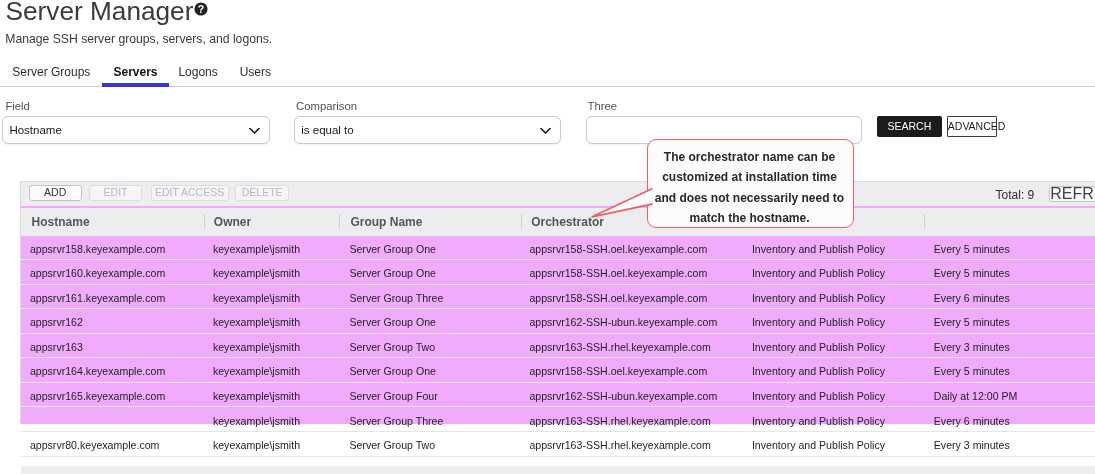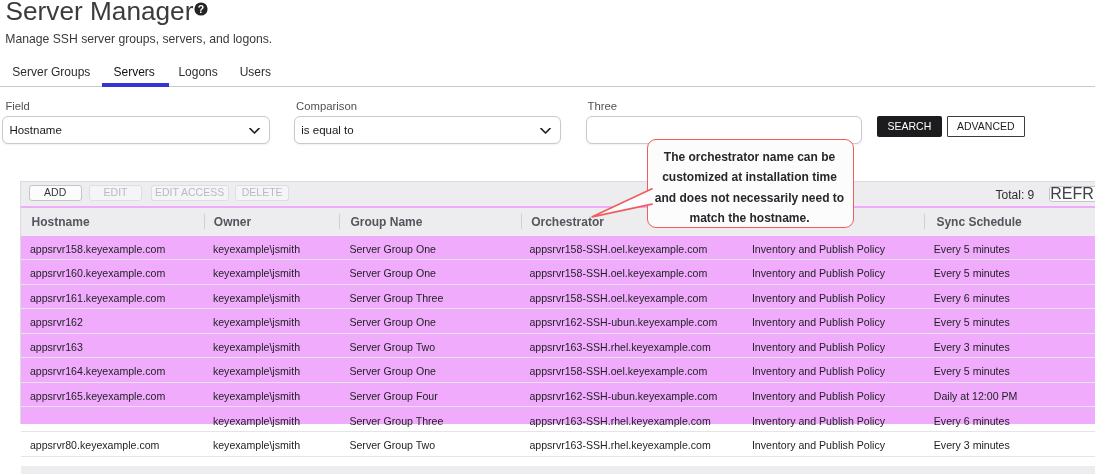--- a/index.html
+++ b/index.html
@@ -6,36 +6,36 @@
   html,body { width:1095px; height:474px; background:#fff; overflow:hidden; }
   body { font-family:"Liberation Sans", sans-serif; position:relative; }
   .abs { position:absolute; }
 
   
   #title { left:5.6px; top:-1.7px; font-size:26.2px; line-height:26.2px; color:#3b3b3b; letter-spacing:0; }
   #subtitle { left:5.3px; top:32.5px; font-size:12.2px; line-height:12.2px; color:#3a3a3a; }
 
   
   .tab { top:65.6px; font-size:12px; line-height:12px; color:#2d2d2f; }
-  #tab-servers { font-weight:normal; color:#111; }
+  #tab-servers { font-weight:bold; color:#111; }
   #tabline { left:0; top:85.5px; width:1095px; height:1.5px; background:#c9c9cc; }
   #tabblue { left:101.6px; top:83.4px; width:67.2px; height:3.6px; background:#3733d4; }
 
   
   .flabel { top:100.7px; font-size:11.3px; line-height:11px; color:#505156; }
 
   
   .fbox { top:115.6px; height:28.2px; background:#fff; border:1px solid #c9c9ce; border-radius:6px; box-shadow:0 1px 2px rgba(60,60,70,0.08); }
   .fbox .txt { position:absolute; left:6.2px; top:4.2px; font-size:11.5px; line-height:19px; color:#17181c; }
   .fbox svg { position:absolute; right:9px; top:11px; }
 
   
   #btn-search { left:876.9px; top:116.2px; width:65px; height:21.2px; background:#1c1c1e; color:#fff;
     font-size:10.5px; text-align:center; line-height:21.2px; border-radius:2px; }
-  #btn-advanced { left:946.8px; top:116.2px; width:78px; height:21.2px; background:#fff; color:#1d1d1f;
+  #btn-advanced { left:946.8px; top:116.2px; width:50px; height:21.2px; background:#fff; color:#1d1d1f;
     border:1.6px solid #3c3c40; font-size:10.5px; text-align:center; line-height:18px; border-radius:1px; }
 
   
   #grid { left:1px; top:180.7px; width:1092px; height:243px; border:1px solid #dcdce0; border-bottom:none; background:#f0abfc;margin-left:19px; }
   #toolbar { left:0; top:0; width:1090px; height:24px; background:#ededf0; }
   .tbtn { position:absolute; top:3.7px; height:15.4px; border-radius:3px; font-size:10.5px; text-align:center;
     line-height:13.5px; background:#fcfcfd; border:1px solid #c2c4c9; color:#33363b; }
   .tbtn.dis { color:#b7bac1; border-color:#dcdee2; background:#f5f5f8; }
   #total { left:974.6px; top:7.2px; font-size:12px; line-height:12px; color:#2e2e30; position:absolute; }
   #btn-refresh { left:1028.3px; top:4.6px; width:59.5px; height:15.4px; border-radius:3px; font-size:16px;
@@ -100,21 +100,20 @@
       <div class="tbtn dis" style="left:214.4px; width:53.5px;">DELETE</div>
     </div>
     <div id="total">Total: 9</div>
     <div id="btn-refresh">REFRESH</div>
 
     <div class="abs" id="thead">
       <div class="th" style="left:10.6px;">Hostname</div>
       <div class="th" style="left:192.8px;">Owner</div>
       <div class="th" style="left:329.4px;">Group Name</div>
       <div class="th" style="left:510.2px;">Orchestrator</div>
-      <div class="th" style="left:915.4px;">Sync Schedule</div>
       <div class="vsep" style="left:182.8px;"></div>
       <div class="vsep" style="left:318.3px;"></div>
       <div class="vsep" style="left:499.9px;"></div>
       <div class="vsep" style="left:720.5px;"></div>
       <div class="vsep" style="left:902.5px;"></div>
       <div class="vsep" style="left:1087.4px;"></div>
     </div>
     <div id="rows">
       <div class="row" style="top:54px;">
         <span class="cell" style="left:8.9px;">appsrvr158.keyexample.com</span>

